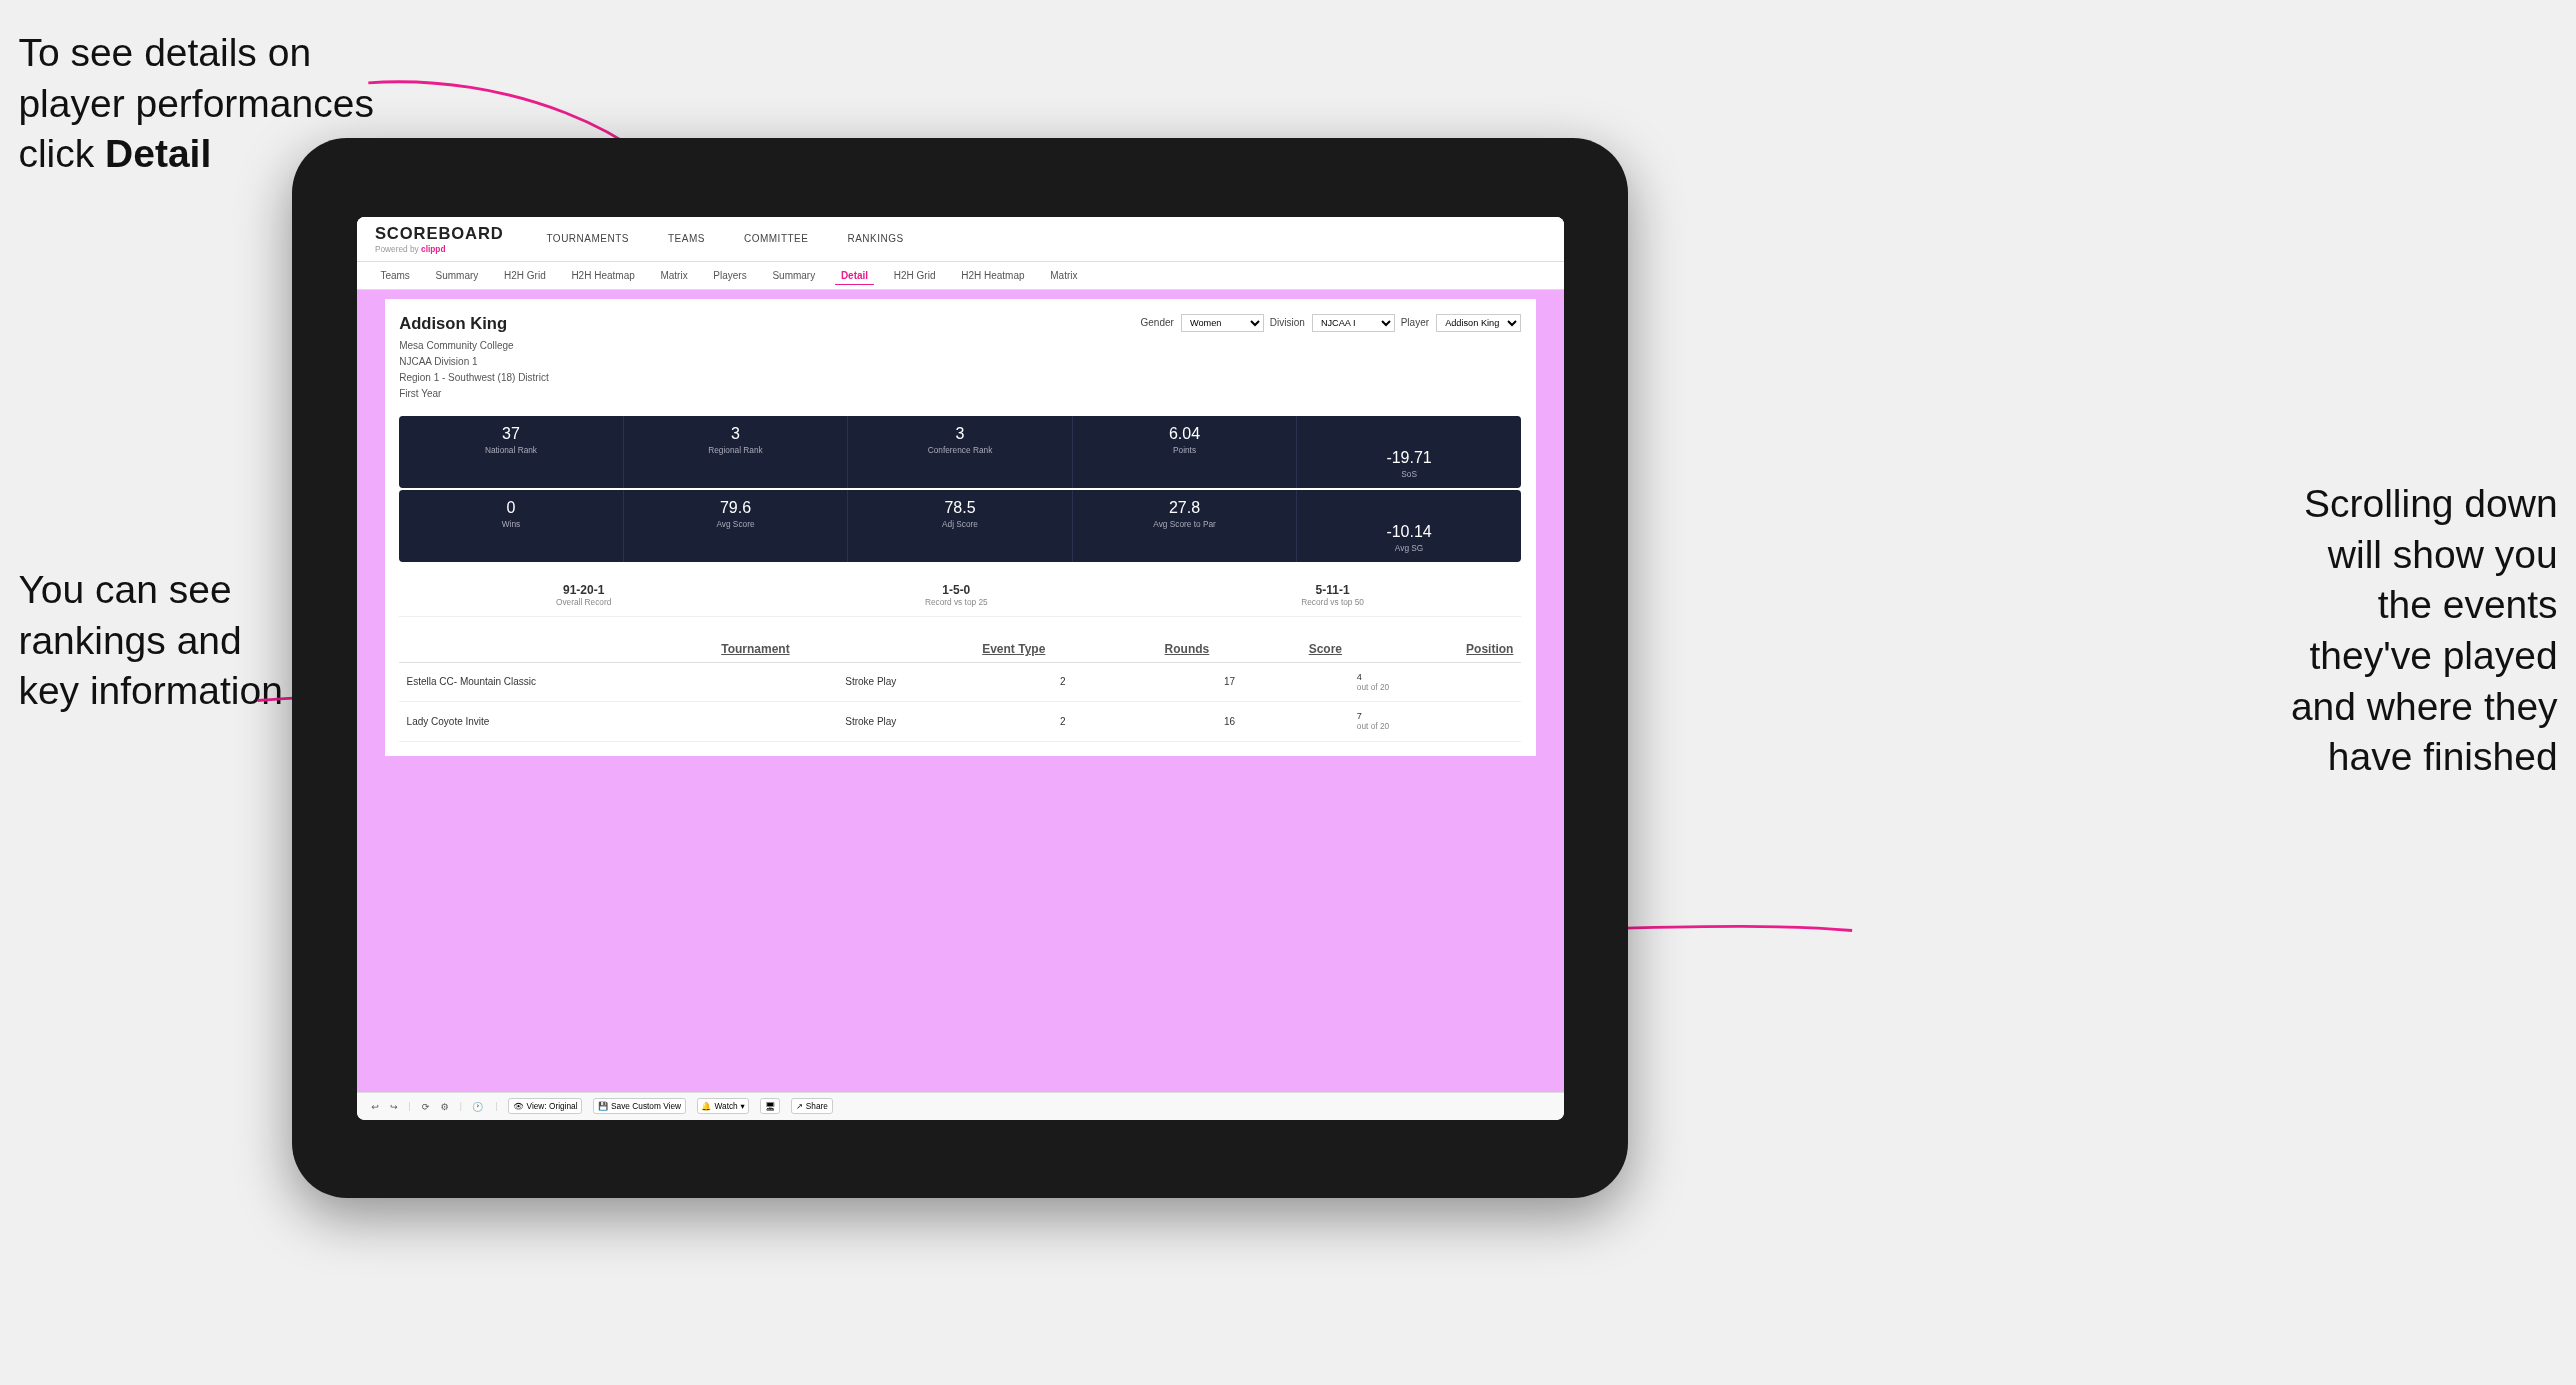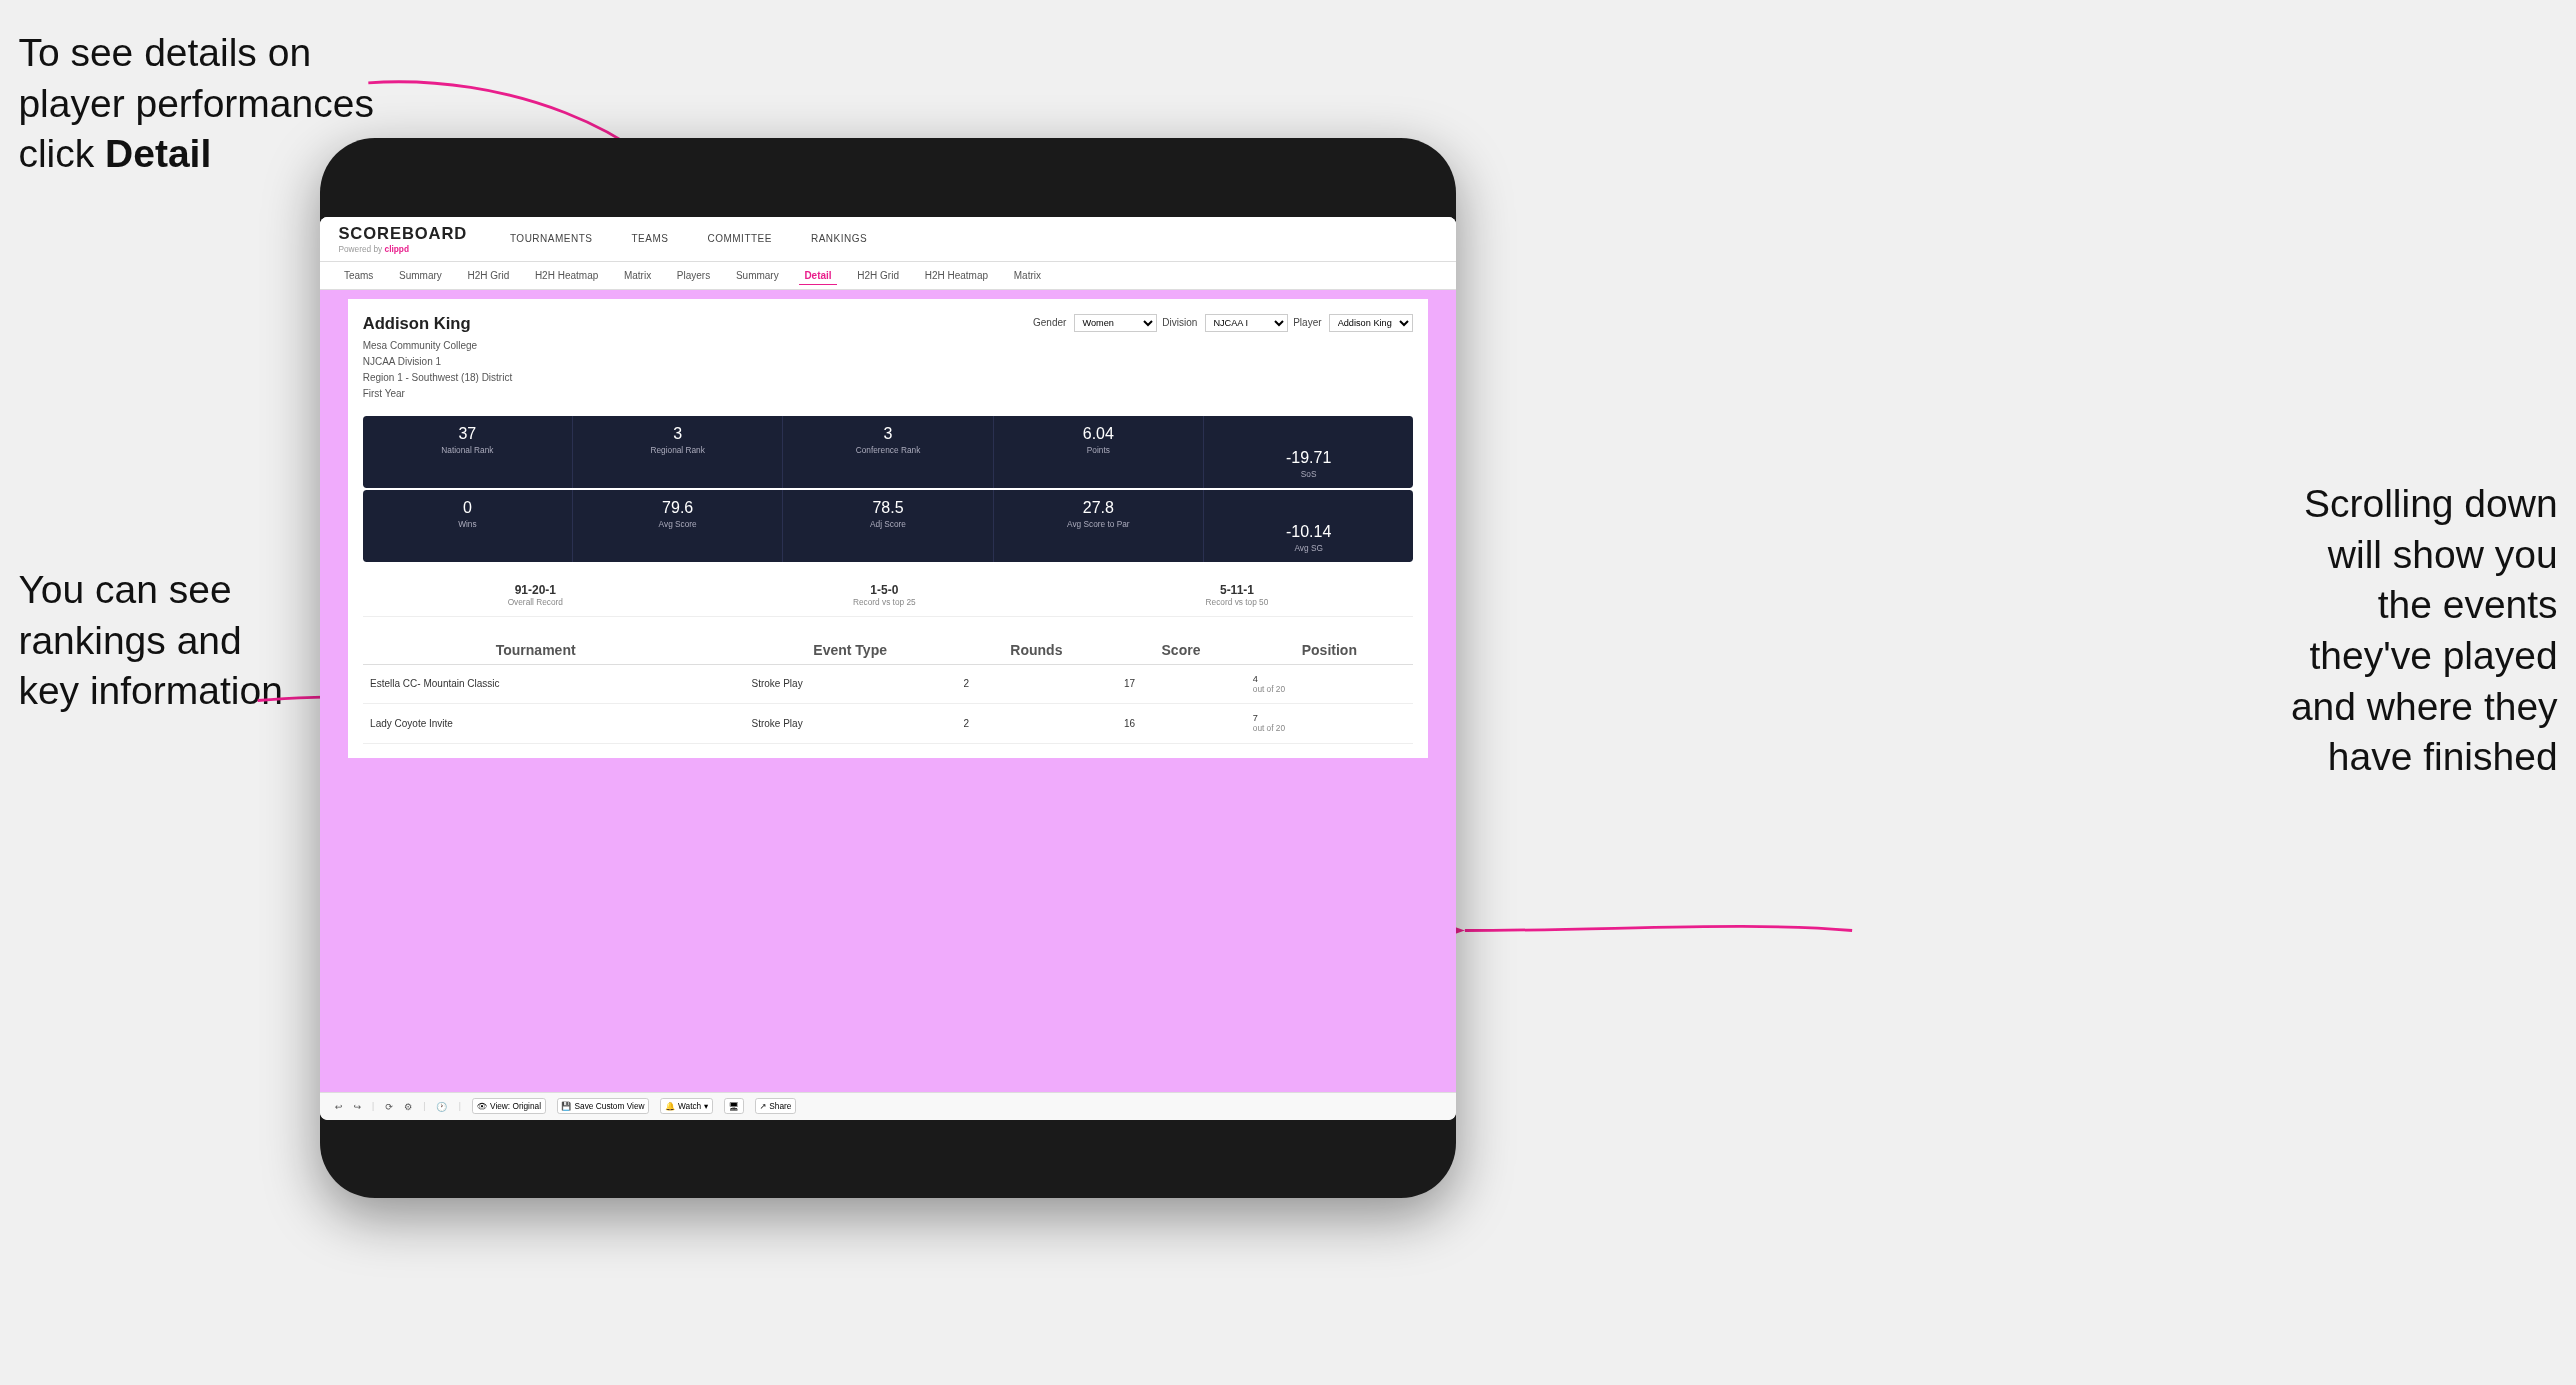--- a/index.html
+++ b/index.html
@@ -41,22 +41,22 @@
     
     .arrow-svg {
       position: absolute;
       pointer-events: none;
     }
 
     
     .tablet {
       position: absolute;
       top: 138px;
-      left: 320px;
-      width: 1136px;
+      left: 292px;
+      width: 1336px;
       height: 1060px;
       background: #1a1a1a;
       border-radius: 55px;
       box-shadow: 0 18.4px 55px rgba(0,0,0,0.4);
       display: flex;
       align-items: center;
       justify-content: center;
     }
 
     .tablet-screen {
@@ -247,25 +247,26 @@
     }
 
     
     .tournament-table {
       width: 100%;
       border-collapse: collapse;
       font-size: 10px;
     }
 
     .tournament-table th {
-      text-align: center;
+      text-align: right;
       padding: 5.5px 7.4px;
-      font-size: 14px;
+      font-size: 12px;
       color: #555;
       border-bottom: 0.9px solid #ddd;
+      text-decoration: underline;
     }
 
     .tournament-table td {
       padding: 9.2px 7.4px;
       color: #333;
       border-bottom: 0.9px solid #eee;
       vertical-align: middle;
     }
 
     

